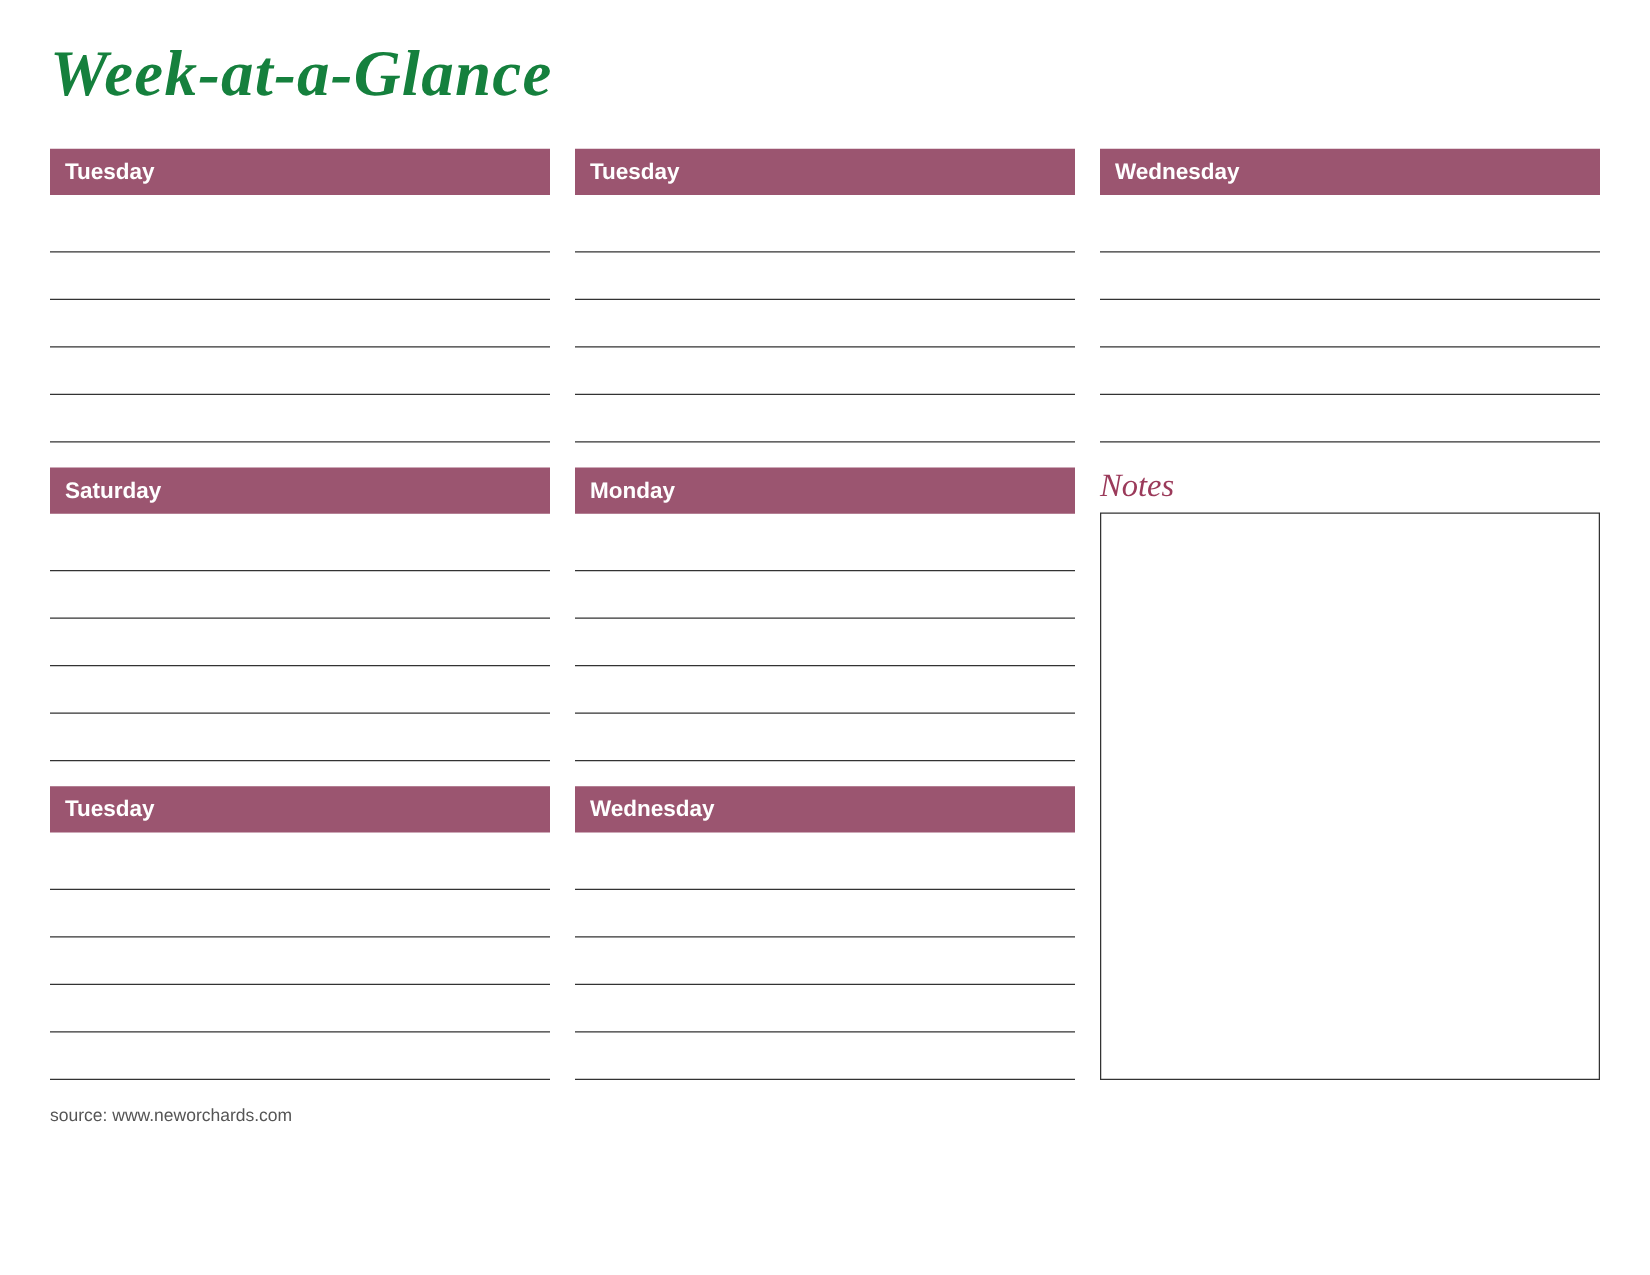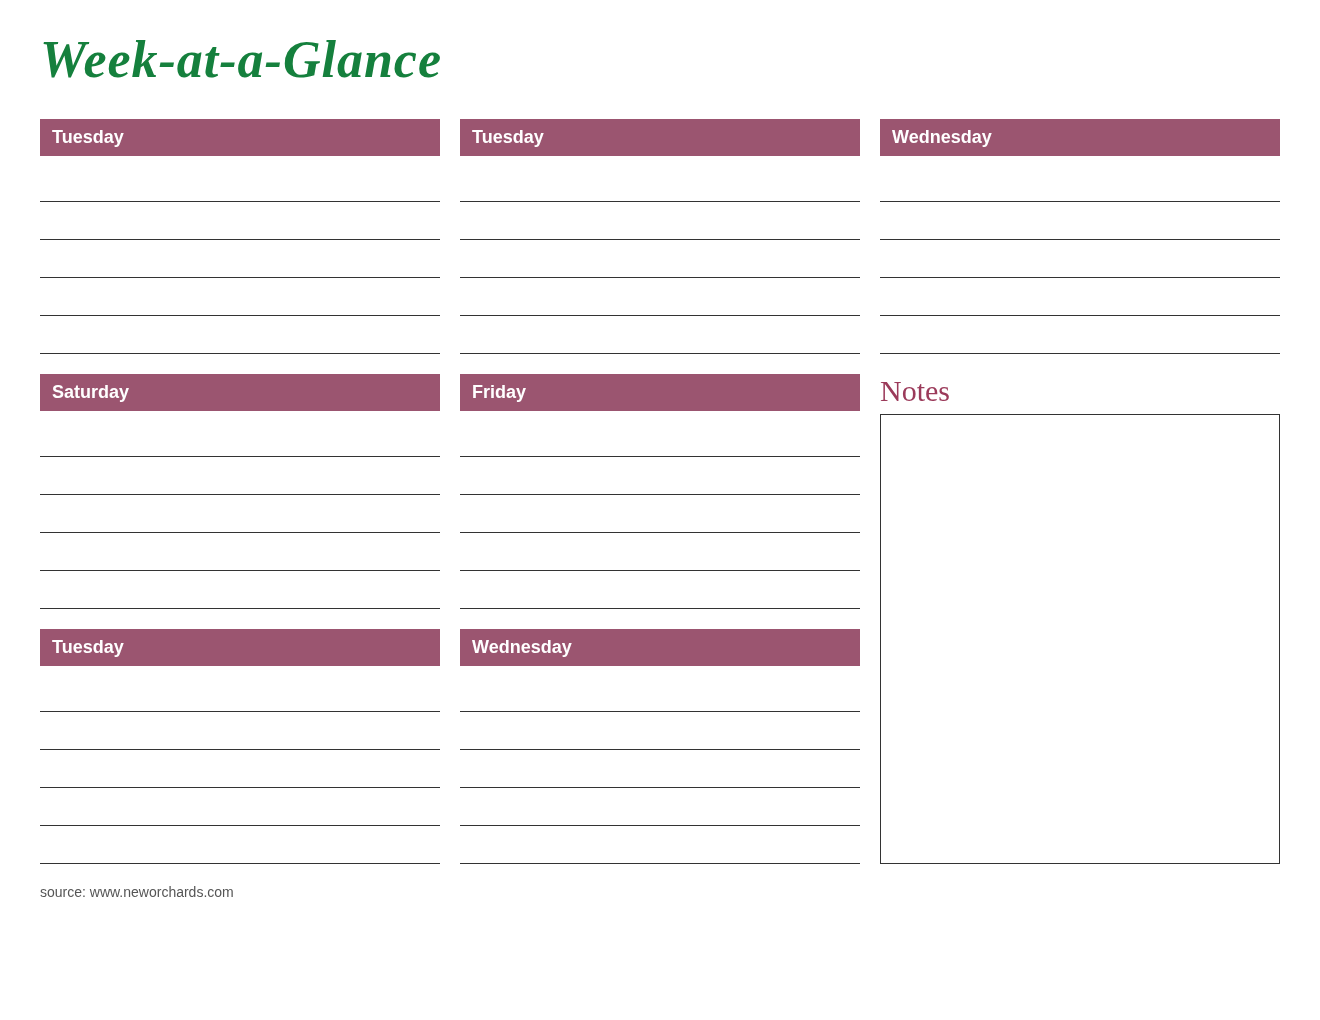--- a/index.html
+++ b/index.html
@@ -45,22 +45,23 @@
     }
 
     .day-line {
       border-bottom: 1.5px solid #333333;
       height: 38px;
       width: 100%;
     }
 
     .notes-title {
       font-family: 'Georgia', 'Times New Roman', serif;
-      font-size: 30px;
+      font-size: 26px;
       color: #9b3a5a;
+      font-style: italic;
       margin-bottom: 6px;
     }
 
     .notes-box {
       border: 1.5px solid #333333;
       flex: 1;
       min-height: 380px;
       background: #ffffff;
     }
 
@@ -141,21 +142,21 @@
     <div class="day-lines">
       <div class="day-line"></div>
       <div class="day-line"></div>
       <div class="day-line"></div>
       <div class="day-line"></div>
       <div class="day-line"></div>
     </div>
   </div>
 
   <div class="day-block">
-    <div class="day-header">Friday</div>
+    <div class="day-header">Monday</div>
     <div class="day-lines">
       <div class="day-line"></div>
       <div class="day-line"></div>
       <div class="day-line"></div>
       <div class="day-line"></div>
       <div class="day-line"></div>
     </div>
   </div>
 
   <div class="notes-full">

